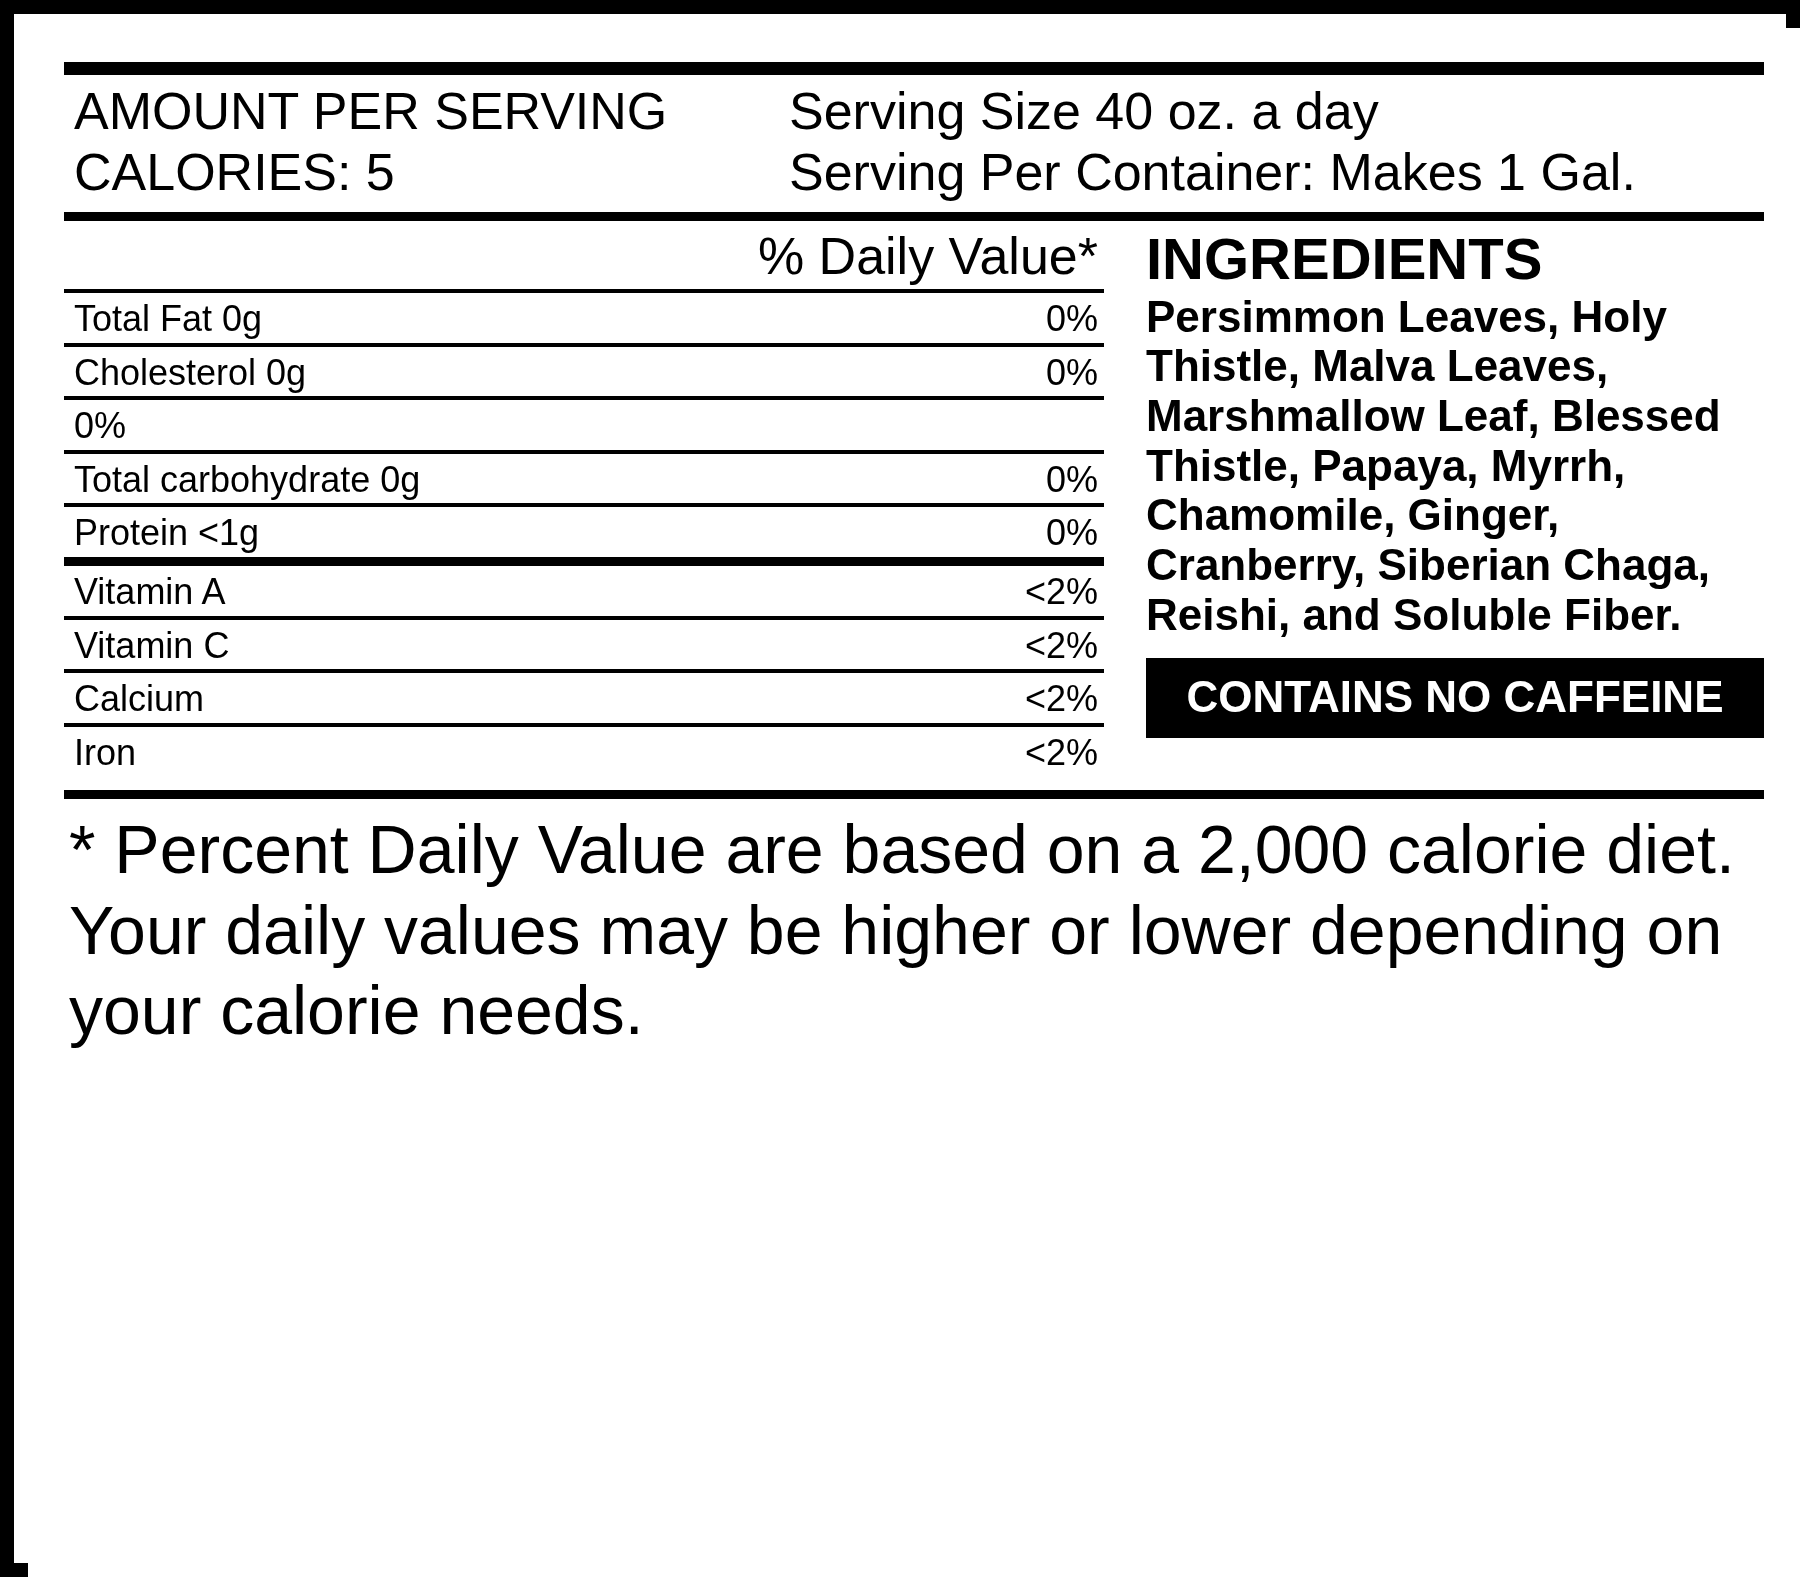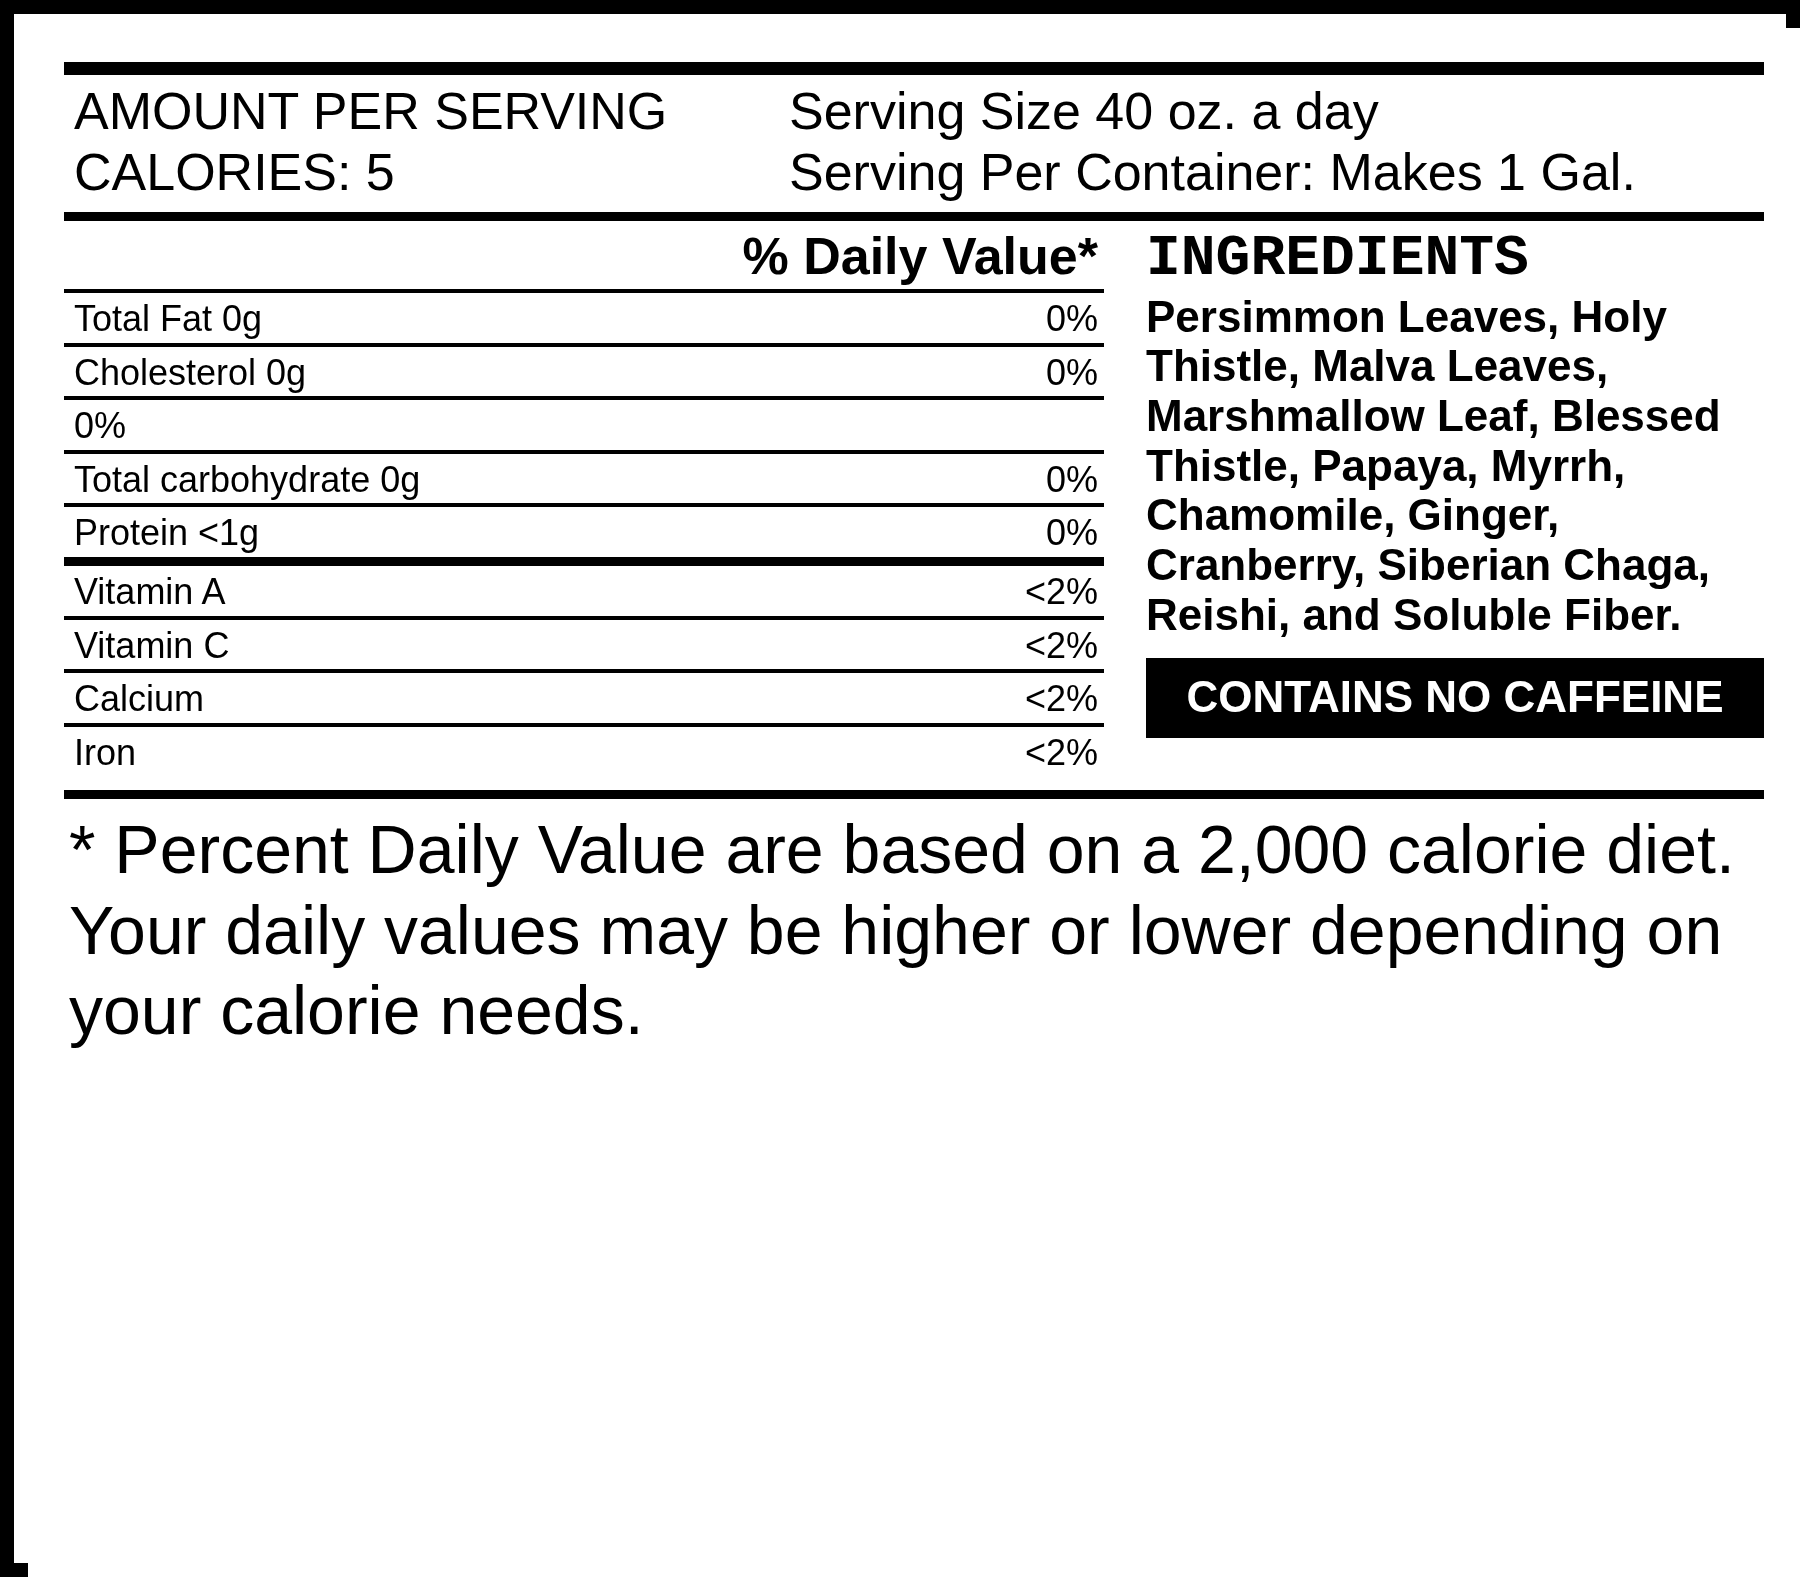--- a/index.html
+++ b/index.html
@@ -100,21 +100,20 @@
     box-sizing: border-box;
     padding-left: 20px;
   }
 
   .dv-header {
     text-align: right;
     font-size: 52px;
     line-height: 1.12;
     padding: 6px 6px 4px 0;
     white-space: nowrap;
-    font-weight: bold;
   }
 
   .nrow {
     display: flex;
     align-items: center;
     justify-content: space-between;
     font-size: 36px;
     line-height: 1.1;
     padding: 6px 6px 4px 10px;
     white-space: nowrap;
@@ -122,21 +121,20 @@
   .nrow .nname { }
   .nrow .nval { font-weight: normal; }
 
   
   .ing-title {
     font-size: 58px;
     font-weight: bold;
     line-height: 1.05;
     margin: 8px 0 2px 0;
     white-space: nowrap;
-    font-family: Liberation Mono, monospace;
   }
   .ing-text {
     font-size: 44px;
     line-height: 1.13;
     font-weight: bold;
   }
 
   .caffeine {
     background: #000000;
     color: #ffffff;

